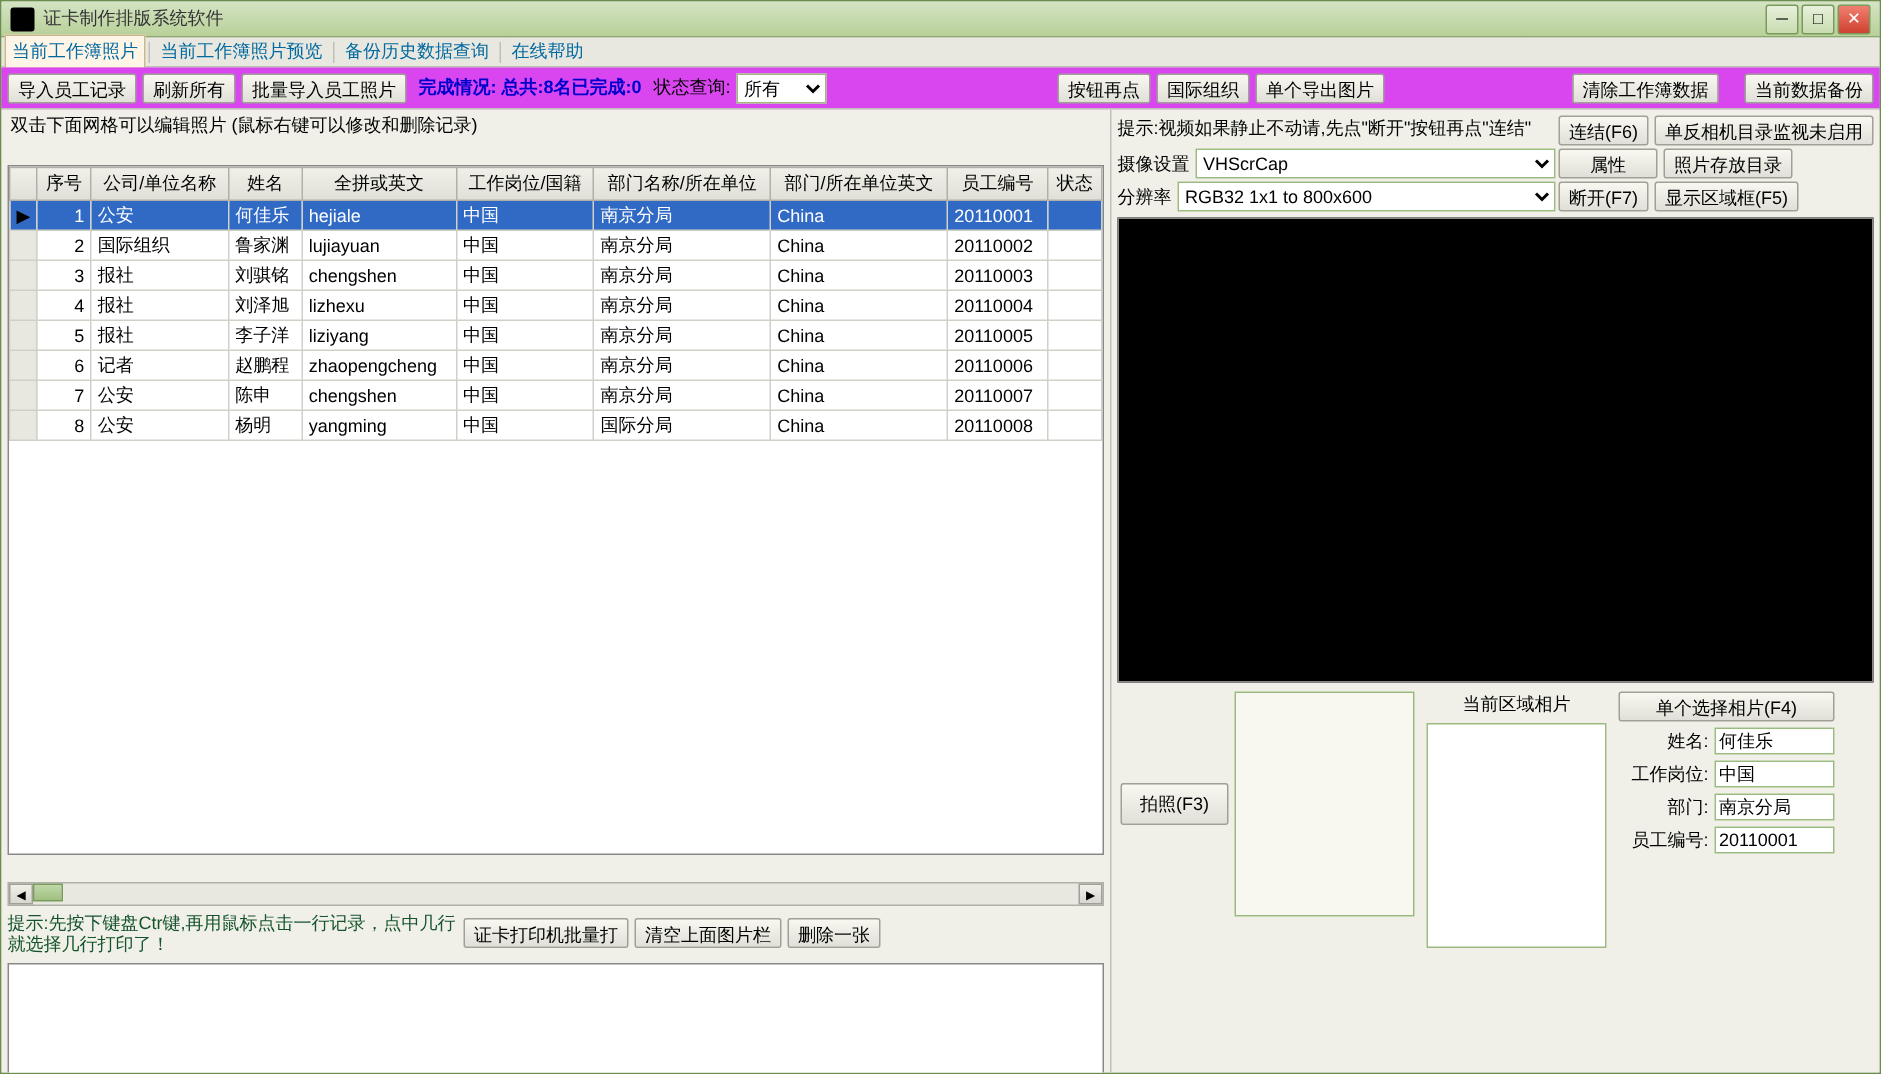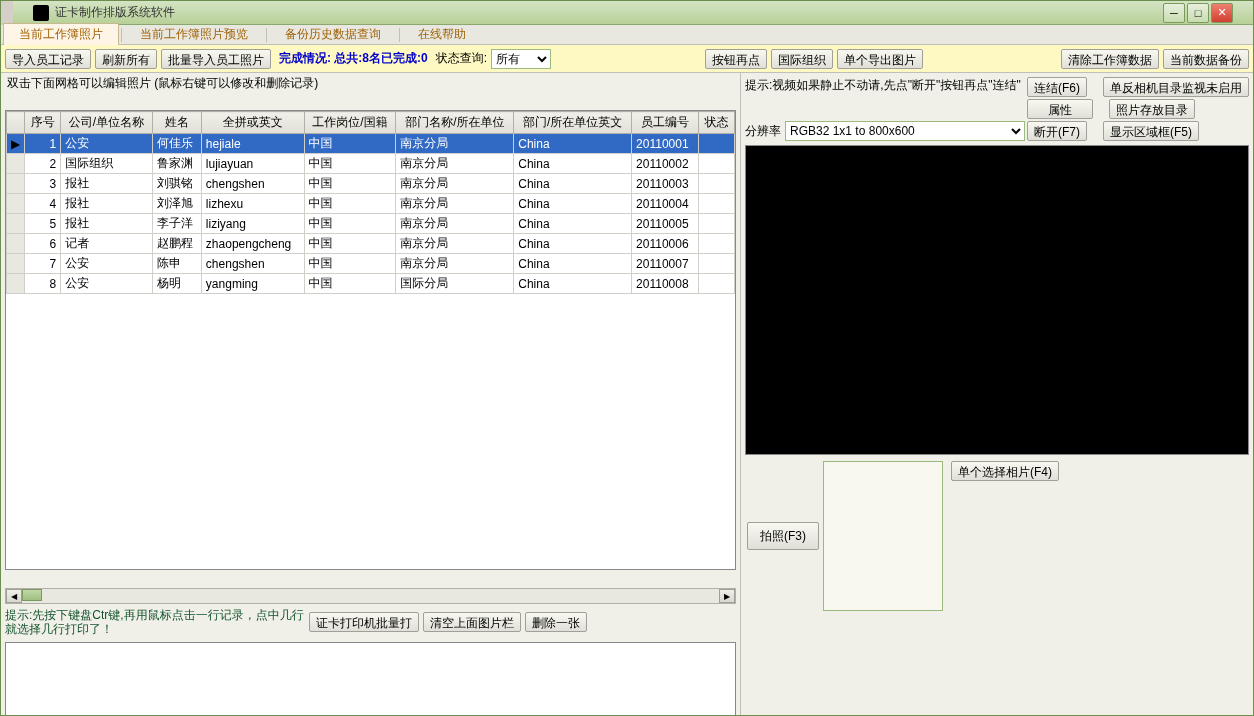--- a/index.html
+++ b/index.html
@@ -1,35 +1,35 @@
 <!DOCTYPE html>
 <html><head>
 <meta charset="utf-8">
 <style>
 * { box-sizing: border-box; margin: 0; padding: 0; }
 body { font-family: "SimSun", "宋体", sans-serif; font-size: 12px; background: #d4d0c8; width: 1254px; height: 716px; overflow: hidden; position: relative; }
 
 .window { border: 1px solid #6b8e4e; width: 1254px; height: 716px; display: flex; flex-direction: column; }
-.titlebar { background: linear-gradient(to bottom, #d4e4c4, #b8d098); height: 24px; display: flex; align-items: center; padding: 0 20px; border-bottom: 1px solid #8aa86e; margin-left: 12px; }
+.titlebar { background: linear-gradient(to bottom, #d4e4c4, #b8d098); height: 24px; display: flex; align-items: center; padding: 0 6px; border-bottom: 1px solid #8aa86e; }
 .titlebar-icon { width: 16px; height: 16px; background: #000; margin-right: 6px; border-radius: 2px; }
 .titlebar-text { flex: 1; font-size: 12px; color: #333; }
 .titlebar-buttons { display: flex; gap: 2px; }
 .tb-btn { width: 22px; height: 20px; border: 1px solid #7a9a5e; background: linear-gradient(#e8f0dc,#c8dcb0); display: flex; align-items: center; justify-content: center; font-size: 11px; cursor: pointer; border-radius: 2px; }
 .tb-close { background: linear-gradient(#f08070,#d04030); color: #fff; }
 
 .menubar { background: #e8e8e0; height: 20px; display: flex; align-items: center; padding: 0 2px; border-bottom: 1px solid #c0c0b8; }
-.menubar-item { padding: 2px 15px; cursor: pointer; color: #a16207; border: 1px solid transparent; }
+.menubar-item { padding: 2px 4px; cursor: pointer; color: #0369a1; border: 1px solid transparent; }
 .menubar-item.active { background: #fff5e6; border-color: #c8b890; }
 .menubar-sep { width: 1px; height: 14px; background: #c0c0b8; margin: 0 2px; }
 
-.toolbar { background: #fef9c3; height: 28px; display: flex; align-items: center; padding: 2px 4px; border-bottom: 1px solid #c0c0b8; gap: 4px; }
+.toolbar { background: #d946ef; height: 28px; display: flex; align-items: center; padding: 2px 4px; border-bottom: 1px solid #c0c0b8; gap: 4px; }
 .btn { background: linear-gradient(#f8f8f0,#e0e0d8); border: 1px solid #a0a098; padding: 2px 6px; font-size: 12px; font-family: inherit; cursor: pointer; border-radius: 2px; height: 20px; white-space: nowrap; }
 .stat-text { color: #0000cc; font-weight: bold; padding: 0 4px; }
 .select { height: 20px; font-size: 12px; font-family: inherit; border: 1px solid #9bba7e; background: #fff; }
-.toolbar-right { margin-left: auto; display: flex; gap: 4px; padding-left: 37px; }
+.toolbar-right { margin-left: auto; display: flex; gap: 17px; padding-left: 37px; }
 
 .main-area { flex: 1; display: flex; background: #f0f0e8; overflow: hidden; }
 .left-pane { width: 740px; display: flex; flex-direction: column; border-right: 1px solid #c0c0b8; }
 .right-pane { flex: 1; display: flex; flex-direction: column; padding: 2px; }
 
 .hint { padding: 2px 6px; font-size: 12px; color: #000; }
 
 .grid-wrap { flex: 0 0 auto; height: 460px; background: #fff; border: 1px solid #888; margin: 16px 4px; overflow: auto; position: relative; }
 table.grid { border-collapse: collapse; width: 100%; font-size: 12px; }
 table.grid th { background: linear-gradient(#f0f0e8,#e0e0d8); border: 1px solid #b0b0a8; padding: 2px 4px; font-weight: normal; text-align: center; height: 18px; white-space: nowrap; }
@@ -49,21 +49,21 @@
 
 .gallery { flex: 1; margin: 2px 4px 4px; background: #fff; border: 1px solid #888; min-height: 90px; }
 
 .cam-top { display: flex; flex-wrap: wrap; gap: 2px; padding: 2px; }
 .cam-hint { flex: 1 1 100%; font-size: 12px; }
 .lblcell { display: flex; align-items: center; gap: 4px; }
 .lblcell label { white-space: nowrap; }
 .input { border: 1px solid #9bba7e; height: 18px; font-size: 12px; font-family: inherit; padding: 0 2px; background: #fff; }
 
 .cam-btns { display: flex; flex-direction: column; gap: 2px; }
-.cam-btns-row { display: flex; gap: 16px; }
+.cam-btns-row { display: flex; gap: 4px; }
 
 .preview { flex: 0 0 310px; margin: 2px; background: #000; border: 1px solid #888; }
 
 .capture-row { display: flex; align-items: flex-start; padding: 4px; gap: 8px; }
 .thumb-box { width: 120px; height: 150px; background: #fff; border: 1px solid #9bba7e; }
 .thumb-box.light { background: #f8f8f0; }
 .info-fields { display: flex; flex-direction: column; gap: 4px; }
 .info-fields .lblcell label { width: 60px; text-align: right; display: inline-block; }
 .info-fields input { width: 80px; }
 </style>
@@ -238,20 +238,24 @@
         <button class="btn">删除一张</button>
       </div>
       <div class="gallery"></div>
     </div>
 
     <div class="right-pane">
       <div class="cam-top">
         <div style="flex:1;display:flex;flex-direction:column;gap:2px">
           <div class="cam-hint">提示:视频如果静止不动请,先点"断开"按钮再点"连结"</div>
           <div class="lblcell">
+            <label>摄像设置</label>
+            <select class="select" style="flex:1"><option>VHScrCap</option></select>
+          </div>
+          <div class="lblcell">
             <label>分辨率</label>
             <select class="select" style="flex:1"><option>RGB32 1x1 to 800x600</option></select>
           </div>
         </div>
         <div class="cam-btns">
           <div class="cam-btns-row">
             <button class="btn">连结(F6)</button>
             <button class="btn">单反相机目录监视未启用</button>
           </div>
           <div class="cam-btns-row">
@@ -265,19 +269,41 @@
         </div>
       </div>
 
       <div class="preview"></div>
 
       <div class="capture-row">
         <div style="display:flex;flex-direction:row;gap:4px;align-items:center">
           <button class="btn" style="height:28px;padding:4px 12px">拍照(F3)</button>
           <div class="thumb-box light"></div>
         </div>
+        <div style="display:flex;flex-direction:column;gap:4px;align-items:center">
+          <span>当前区域相片</span>
+          <div class="thumb-box"></div>
+        </div>
         <div style="display:flex;flex-direction:column;gap:4px">
           <button class="btn">单个选择相片(F4)</button>
+          <div class="info-fields">
+            <div class="lblcell">
+                <label>姓名:</label>
+                <input class="input" value="何佳乐" style="">
+              </div>
+            <div class="lblcell">
+                <label>工作岗位:</label>
+                <input class="input" value="中国" style="">
+              </div>
+            <div class="lblcell">
+                <label>部门:</label>
+                <input class="input" value="南京分局" style="">
+              </div>
+            <div class="lblcell">
+                <label>员工编号:</label>
+                <input class="input" value="20110001" style="">
+              </div>
+          </div>
         </div>
       </div>
     </div>
   </div>
 </div>
 
 </body></html>

